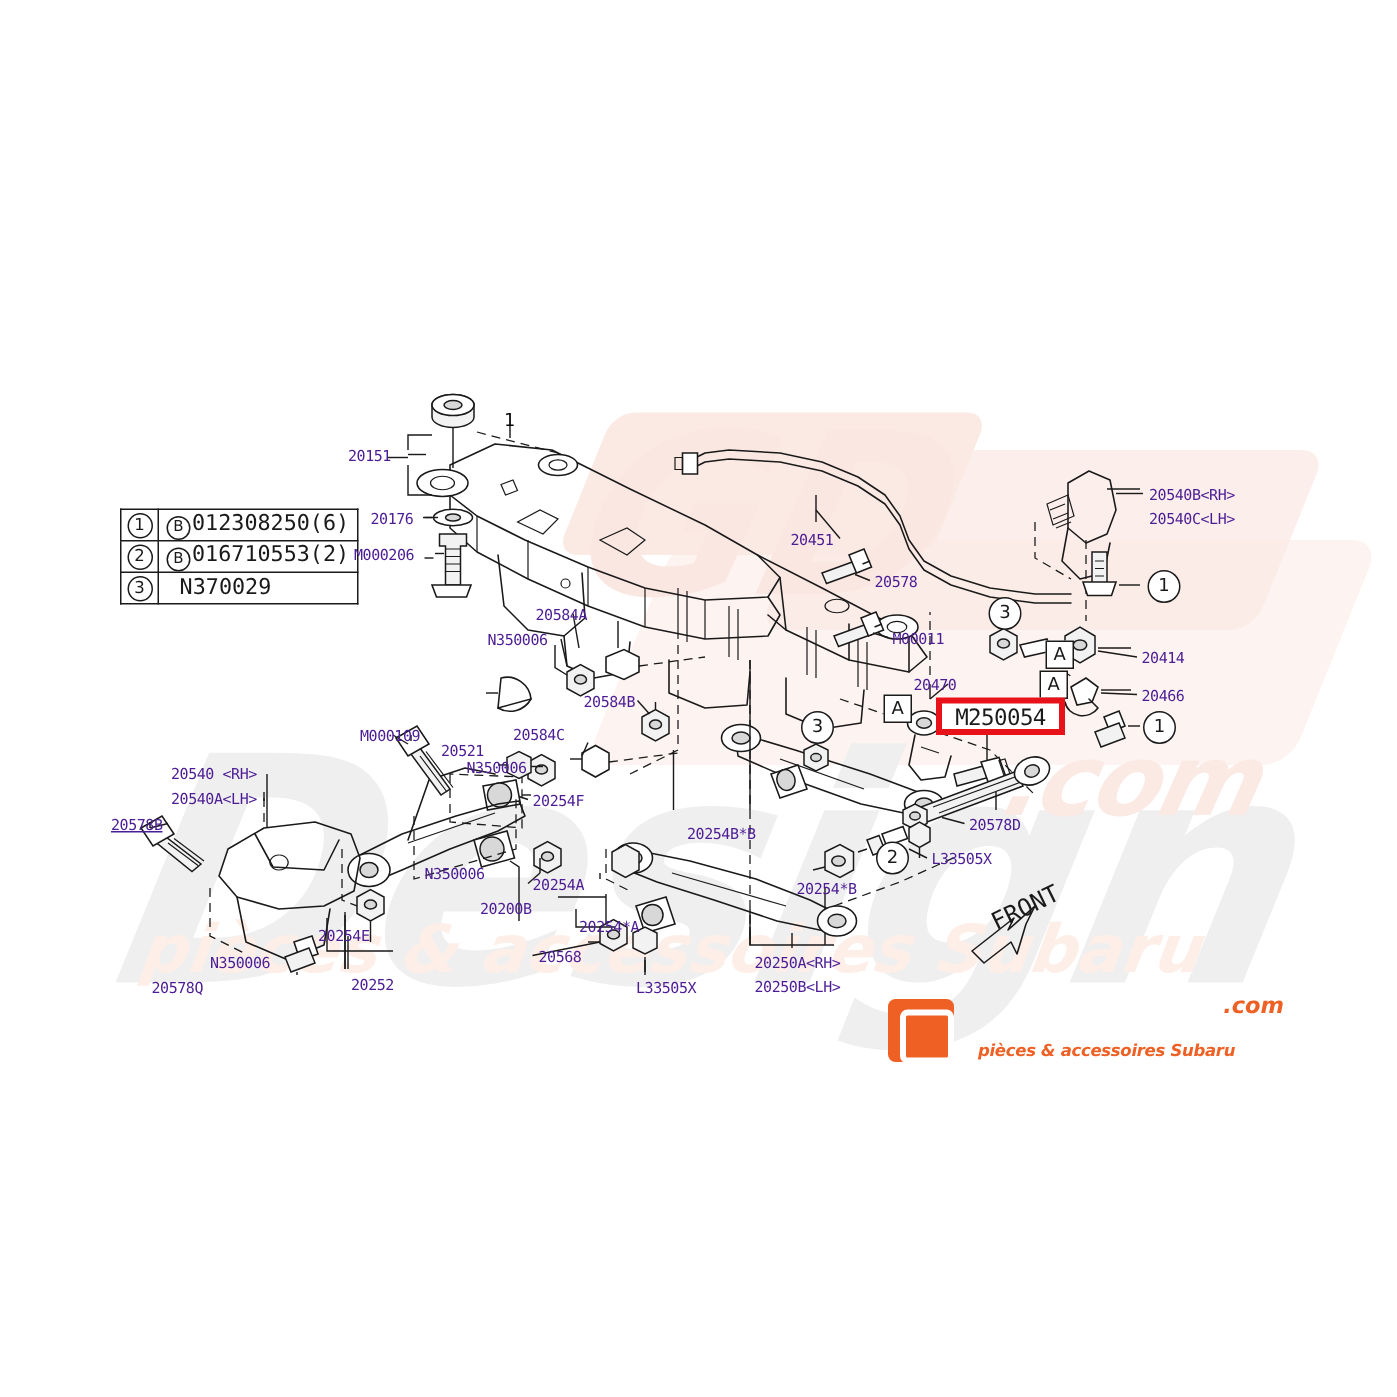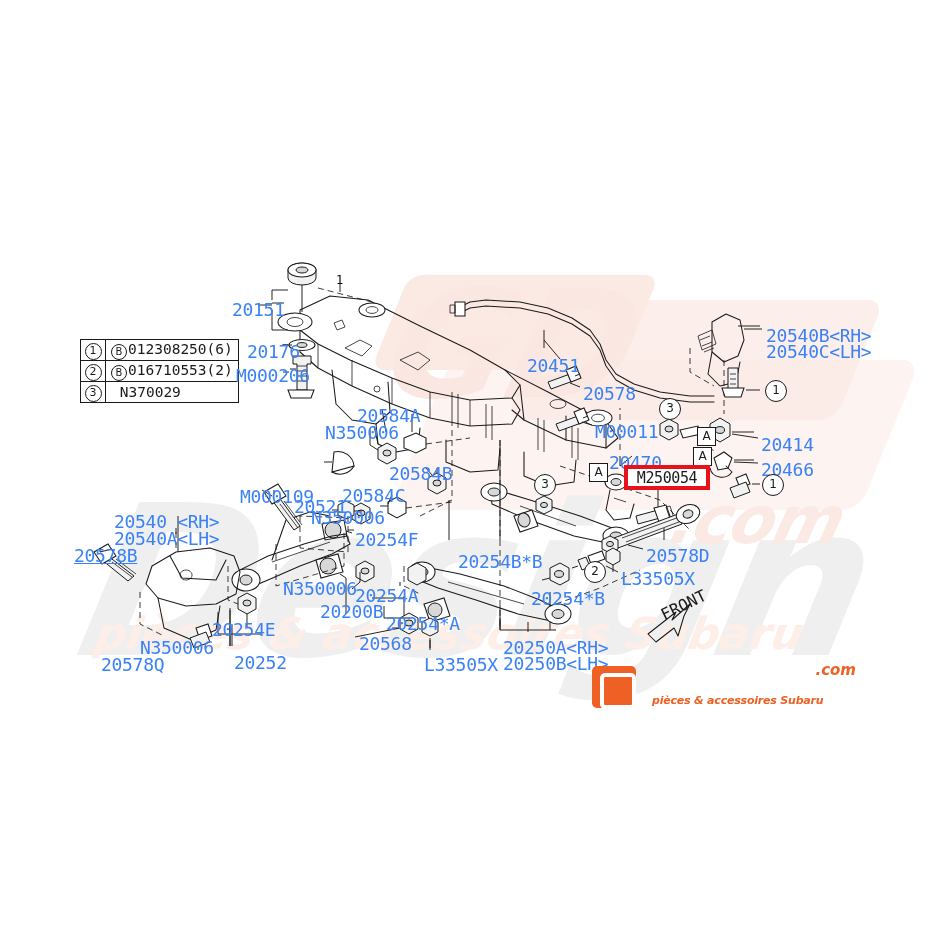--- a/index.html
+++ b/index.html
@@ -23,21 +23,21 @@
   .ln{fill:none;stroke:#1a1a1a;stroke-width:1.05;stroke-linejoin:round;stroke-linecap:round;}
   .ln-t{fill:none;stroke:#1a1a1a;stroke-width:.8;}
   .ln-d{fill:none;stroke:#1a1a1a;stroke-width:.85;stroke-dasharray:6 4;}
   .ld{fill:none;stroke:#1a1a1a;stroke-width:.95;}
   .fillw{fill:#ffffff;stroke:#1a1a1a;stroke-width:1.05;}
   .fillg{fill:#f2f2f2;stroke:#1a1a1a;stroke-width:1.0;}
   .filld{fill:#d8d8d8;stroke:#1a1a1a;stroke-width:1.0;}
 
   
   .lab{position:absolute;font-family:"DejaVu Sans Mono",monospace;
-       font-size:18px;color:#3b82f6;white-space:nowrap;letter-spacing:-.3px;}
+       font-size:10px;color:#4c1d95;white-space:nowrap;letter-spacing:-.3px;}
 
   
   #legend{position:absolute;left:80px;top:339px;border:1.4px solid #1a1a1a;
           background:#fff;border-collapse:collapse;}
   #legend td{border:1.4px solid #1a1a1a;padding:0 5px;height:20px;
              font-family:"DejaVu Sans Mono",monospace;font-size:14.5px;
              color:#1a1a1a;white-space:nowrap;vertical-align:middle;}
   #legend td.num{width:24px;text-align:center;padding:0;}
   .circ{display:inline-block;width:15px;height:15px;line-height:14px;
         border:1.2px solid #1a1a1a;border-radius:50%;text-align:center;

